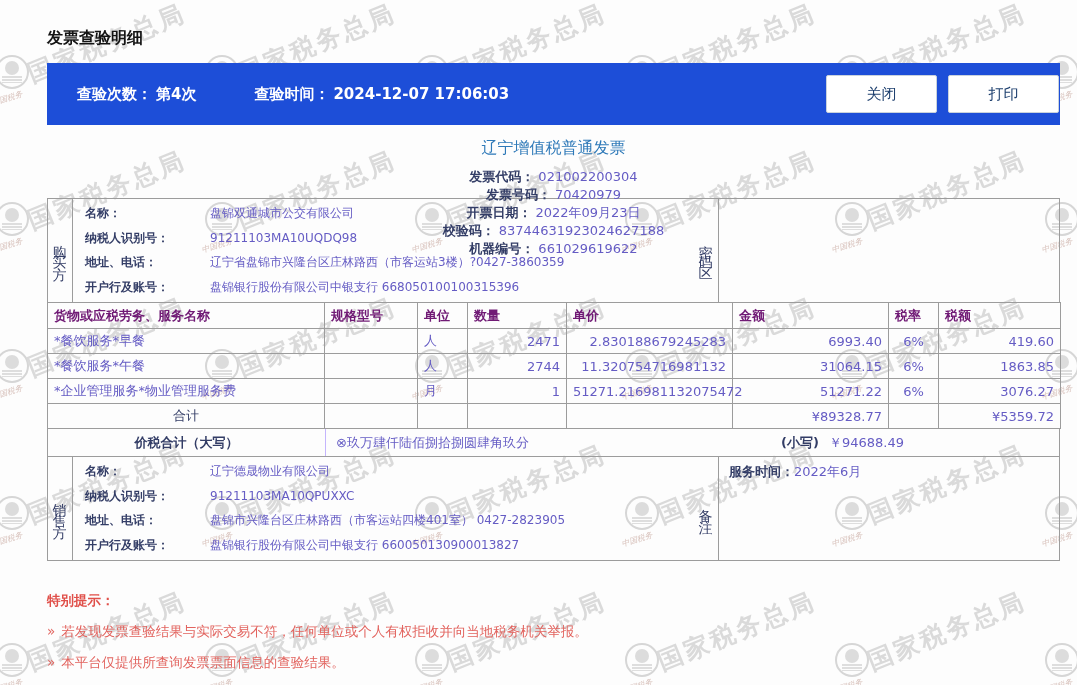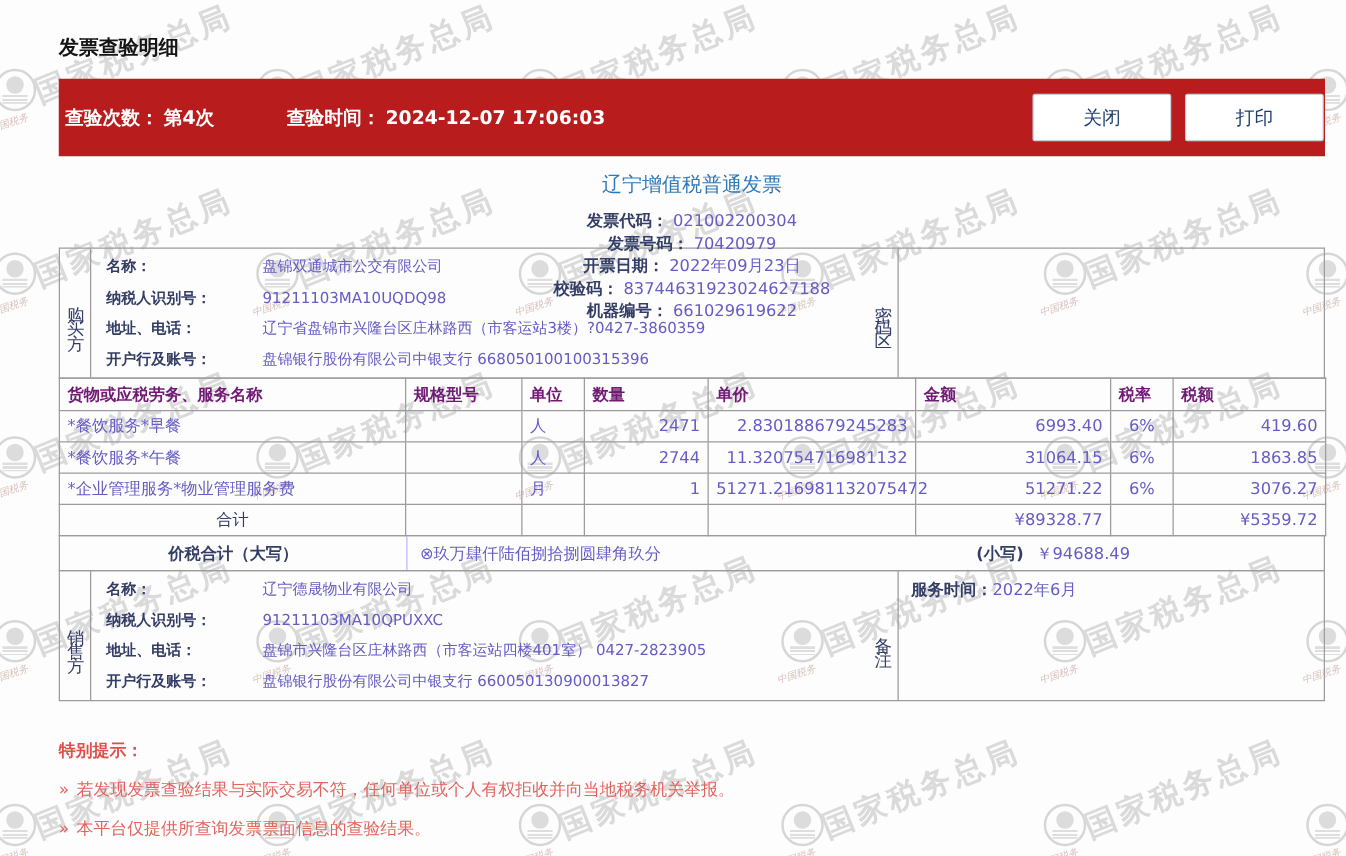--- a/index.html
+++ b/index.html
@@ -19,22 +19,22 @@
     background:linear-gradient(#dedede 2px,transparent 2px,transparent 3px,#dedede 3px,#dedede 5px,transparent 5px,transparent 6px,#dedede 6px);}
   .wm-sub{position:absolute;left:-4px;top:38px;font-size:8px;font-style:italic;
     color:#d7c0ba;transform:rotate(-18deg);white-space:nowrap;}
   .wm-text{position:absolute;left:40px;top:2px;font-size:25px;font-weight:bold;
     color:#dadada;letter-spacing:3px;white-space:nowrap;
     transform:rotate(-22deg);transform-origin:0 100%;}
   
   #content{position:absolute;left:47px;top:0;width:1013px;z-index:1;}
   .page-title{margin:28px 0 14px 0;font-size:16px;font-weight:bold;color:#141414;}
   
-  .header-bar{height:62px;background:#b91c1c;display:flex;align-items:center;
-    padding:0 1px 0 5px;box-sizing:border-box;}
+  .header-bar{height:62px;background:#1d4ed8;display:flex;align-items:center;
+    padding:0 1px 0 30px;box-sizing:border-box;}
   .hb-group{display:flex;align-items:center;color:#fff;font-size:15px;font-weight:bold;}
   .hb-group.time{margin-left:58px;}
   .hb-group .hb-value{margin-left:4px;}
   .hb-buttons{margin-left:auto;display:flex;gap:11px;}
   .btn{width:111px;height:38px;background:#fff;color:#1d3f6e;font-size:15px;
     display:flex;align-items:center;justify-content:center;border:1px solid #c9d2dc;
     border-radius:2px;cursor:pointer;font-family:inherit;}
   
   .invoice-title{text-align:center;color:#2e79b8;font-size:16px;margin:13px 0 9px 0;}
   .meta-row{display:flex;justify-content:space-between;align-items:center;

